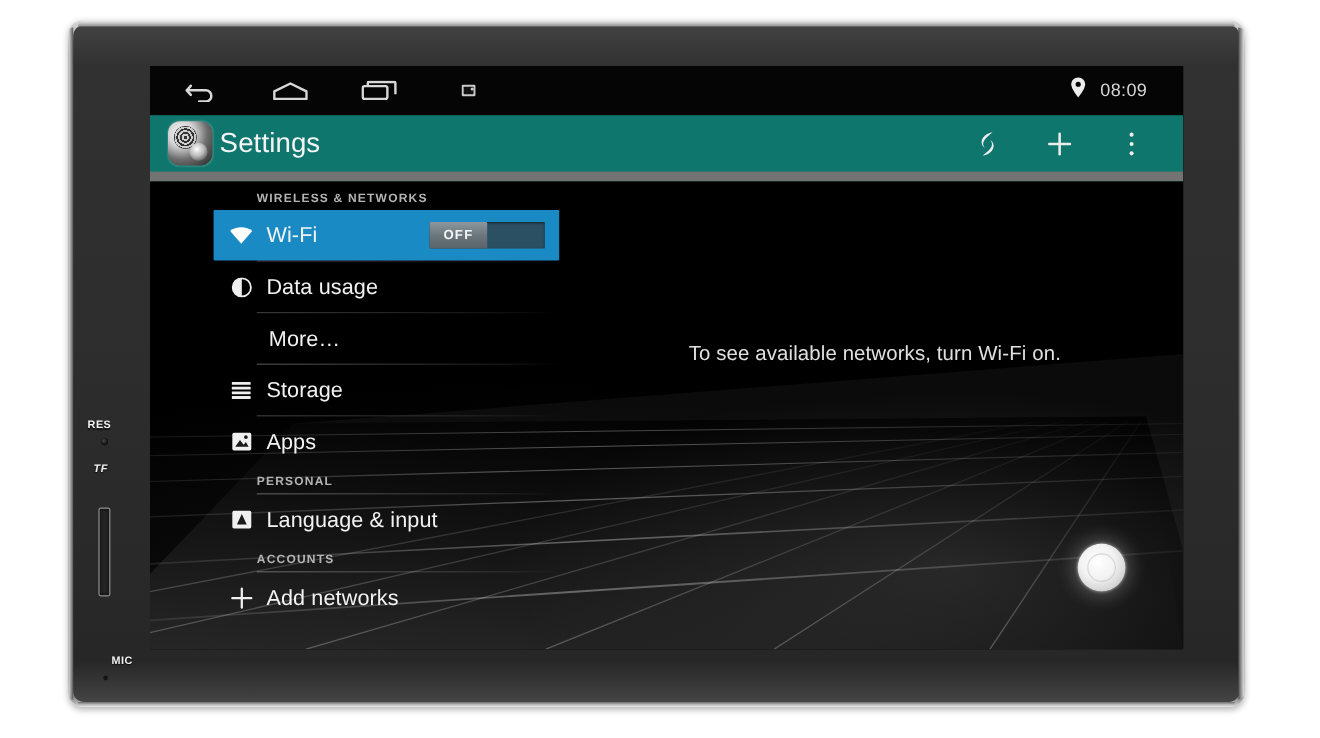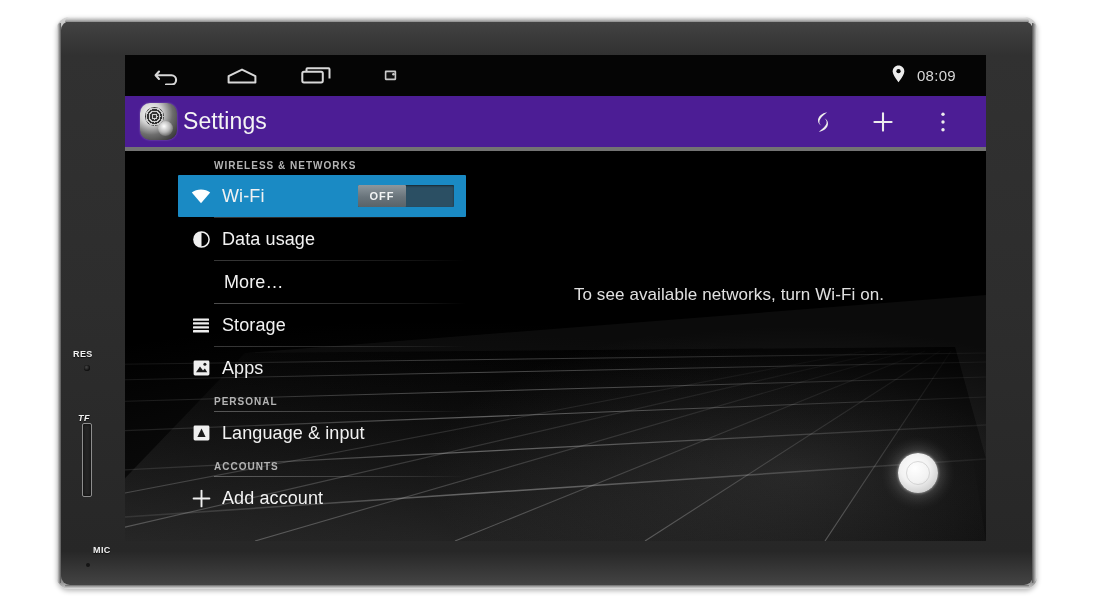--- a/index.html
+++ b/index.html
@@ -63,21 +63,21 @@
   .bezel-label {
     position: absolute;
     color: #f2f2f2;
     font-size: 9px;
     font-weight: bold;
     letter-spacing: 0.4px;
     font-family: "Liberation Sans", sans-serif;
     text-shadow: 0 1px 1px rgba(0,0,0,0.7);
   }
   #bezel-res-label { left: 16px; top: 332px; }
-  #bezel-tf-label  { left: 21px; top: 396px; font-style: italic; }
+  #bezel-tf-label  { left: 21px; top: 368px; font-style: italic; }
   #bezel-mic-label { left: 16px; top: 528px; padding-left: 20px; }
 
   #reset-pinhole {
     position: absolute;
     left: 27px; top: 348px;
     width: 6px; height: 6px;
     border-radius: 50%;
     background: radial-gradient(circle at 35% 30%, #4a4a4a, #171717 70%);
     box-shadow: inset 0 0 2px #000;
   }
@@ -146,25 +146,25 @@
     font-size: 15px;
     letter-spacing: 0.3px;
   }
 
   
   #action-bar {
     position: absolute;
     left: 0; top: 41px;
     width: 100%;
     height: 55px;
-    background: #4c1d95;
+    background: #0f766e;
     display: flex;
     align-items: center;
     z-index: 5;
-    border-bottom: 4px solid #737373;
+    border-bottom: 8px solid #737373;
   }
   #app-icon {
     margin-left: 15px;
     width: 37px; height: 37px;
     border-radius: 10px;
     background: radial-gradient(circle at 30% 28%, #fdfdfd 0%, #d2d2d2 30%, #6d6d6d 58%, #242424 100%);
     position: relative;
     overflow: hidden;
     box-shadow: 0 0 2px rgba(255,255,255,0.35);
     flex: none;
@@ -513,21 +513,21 @@
 
         <div class="section-header">ACCOUNTS</div>
         <div class="section-rule"></div>
         <div class="list-row">
           <span class="row-icon">
             <svg width="19" height="19" viewBox="0 0 19 19" stroke="#efefef" stroke-width="1.9" stroke-linecap="round">
               <line x1="9.5" y1="1.6" x2="9.5" y2="17.4"></line>
               <line x1="1.6" y1="9.5" x2="17.4" y2="9.5"></line>
             </svg>
           </span>
-          <span class="row-label">Add account</span>
+          <span class="row-label">Add networks</span>
         </div>
       </div>
 
       <div id="detail-pane">
         <div id="empty-message">To see available networks, turn Wi-Fi on.</div>
       </div>
     </div>
 
     <div id="home-knob"></div>
   </div>

